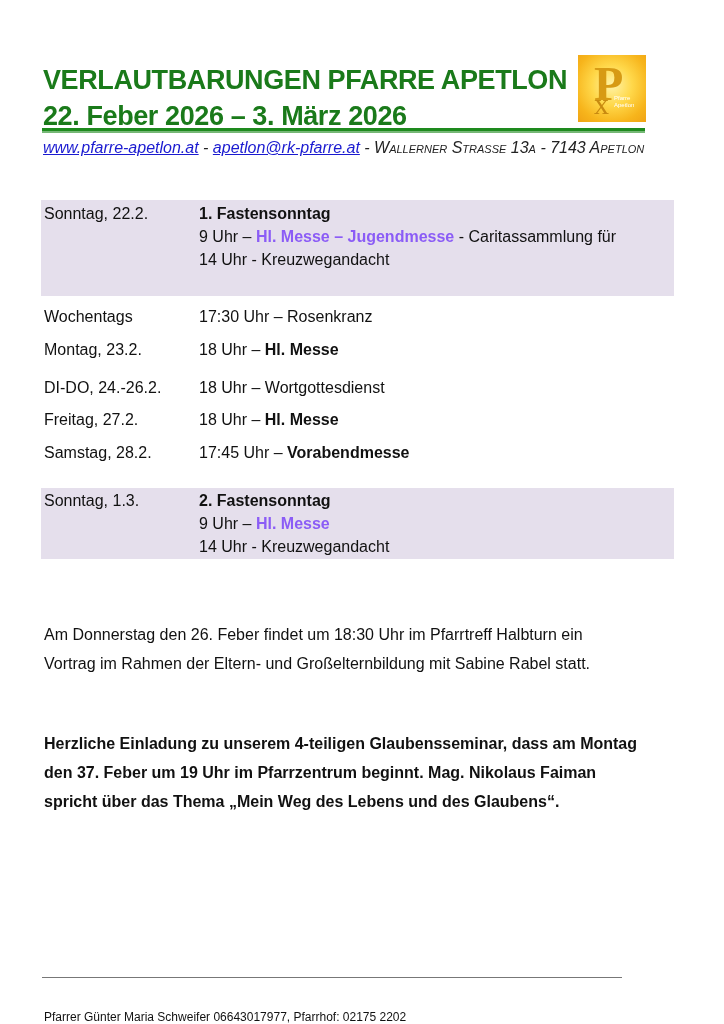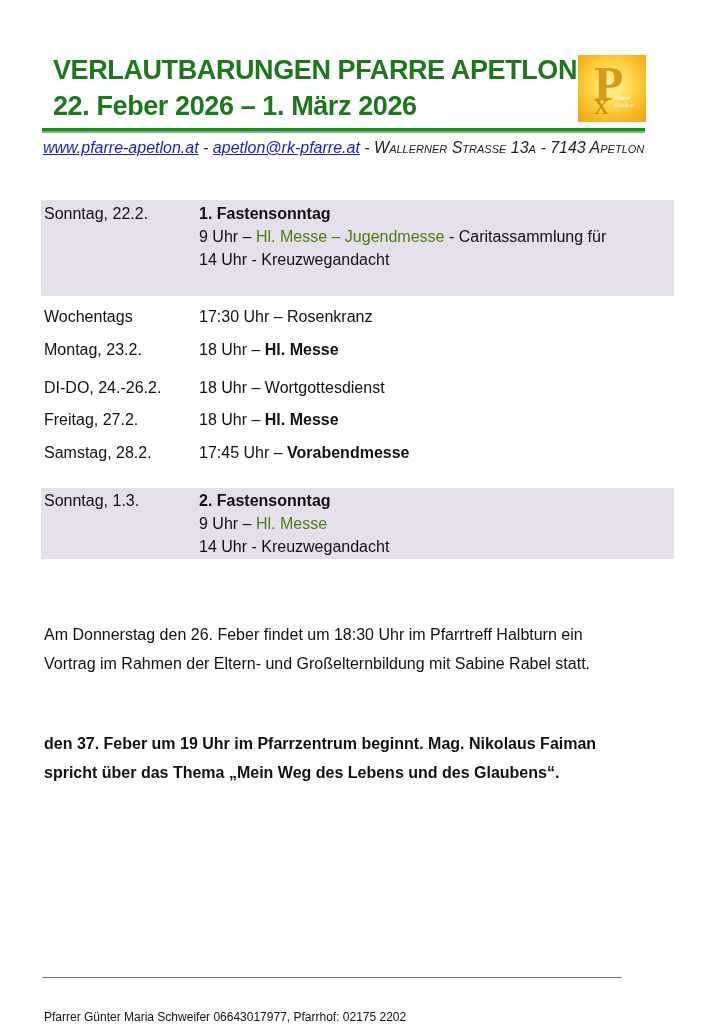--- a/index.html
+++ b/index.html
@@ -1,21 +1,21 @@
 <!DOCTYPE html>
 <html><head>
   <meta charset="utf-8">
   <style>
     html, body { margin: 0; padding: 0; background: #ffffff; }
     body {
       width: 724px; height: 1024px; position: relative; overflow: hidden;
       font-family: "Liberation Sans", "DejaVu Sans", sans-serif;
       color: #111111;
     }
-    .title-block { position: absolute; left: 43px; top: 52px; margin-left: 10px; }
+    .title-block { position: absolute; left: 43px; top: 62px; }
     .title-line {
       font-family: "Liberation Sans", sans-serif;
       font-weight: bold; color: #1a7a1a;
       font-size: 27px; line-height: 36px; letter-spacing: -0.4px;
       white-space: nowrap;
     }
     .logo {
       position: absolute; left: 578px; top: 55px; width: 68px; height: 67px;
       background: radial-gradient(circle at 50% 45%, #fff3a8 0%, #ffd84a 40%, #f7b51c 75%, #f0a314 100%);
       overflow: hidden;
@@ -38,38 +38,38 @@
       font-family: "Liberation Sans", sans-serif; white-space: nowrap; color: #222;
     }
     .contact a { color: #1a1ad0; text-decoration: underline; }
     .contact .sc { font-variant: small-caps; }
 
     .shade { position: absolute; left: 41px; width: 633px; background: #e5dfec; }
     .row { position: absolute; left: 44px; font-size: 16px; line-height: 23px; white-space: nowrap; }
     .row .day { position: absolute; left: 0; top: 0; text-align: center; }
     .row .desc { position: absolute; left: 155px; top: 0; }
     .bold { font-weight: bold; }
-    .red { color: #4d7c0f; font-weight: normal; }
+    .red { color: #8b5cf6; font-weight: bold; }
 
     .para {
       position: absolute; left: 44px; width: 640px; font-size: 16px; line-height: 29px;
     }
     .para.b { font-weight: bold; line-height: 29px; }
 
     .footer-rule { position: absolute; left: 42px; top: 977px; width: 580px; height: 1px; background: #777; }
     .footer {
       position: absolute; left: 44px; top: 1010px; font-size: 12px; white-space: nowrap;
     }
   </style>
 </head>
 <body>
 
 <div class="title-block">
   <div class="title-line">VERLAUTBARUNGEN PFARRE APETLON</div>
-  <div class="title-line">22. Feber 2026 – 1. März 2026</div>
+  <div class="title-line">22. Feber 2026 – 3. März 2026</div>
 </div>
 
 <div class="logo">
   <span class="p">P</span>
   <span class="x">x</span>
   <span class="small">Pfarre Apetlon</span>
 </div>
 
 <div class="green-rule-1"></div>
 <div class="green-rule-2"></div>
@@ -136,18 +136,19 @@
     </div>
   </div>
 </div>
 
 <div class="para" style="top:620px;">
   <div>Am Donnerstag den 26. Feber findet um 18:30 Uhr im Pfarrtreff Halbturn ein</div>
   <div>Vortrag im Rahmen der Eltern- und Großelternbildung mit Sabine Rabel statt.</div>
 </div>
 
 <div class="para b" style="top:729px;">
+  <div>Herzliche Einladung zu unserem 4-teiligen Glaubensseminar, dass am Montag</div>
   <div>den 37. Feber um 19 Uhr im Pfarrzentrum beginnt. Mag. Nikolaus Faiman</div>
   <div>spricht über das Thema „Mein Weg des Lebens und des Glaubens“.</div>
 </div>
 
 <div class="footer-rule"></div>
 <div class="footer">Pfarrer Günter Maria Schweifer 06643017977, Pfarrhof: 02175 2202</div>
 
 </body></html>

